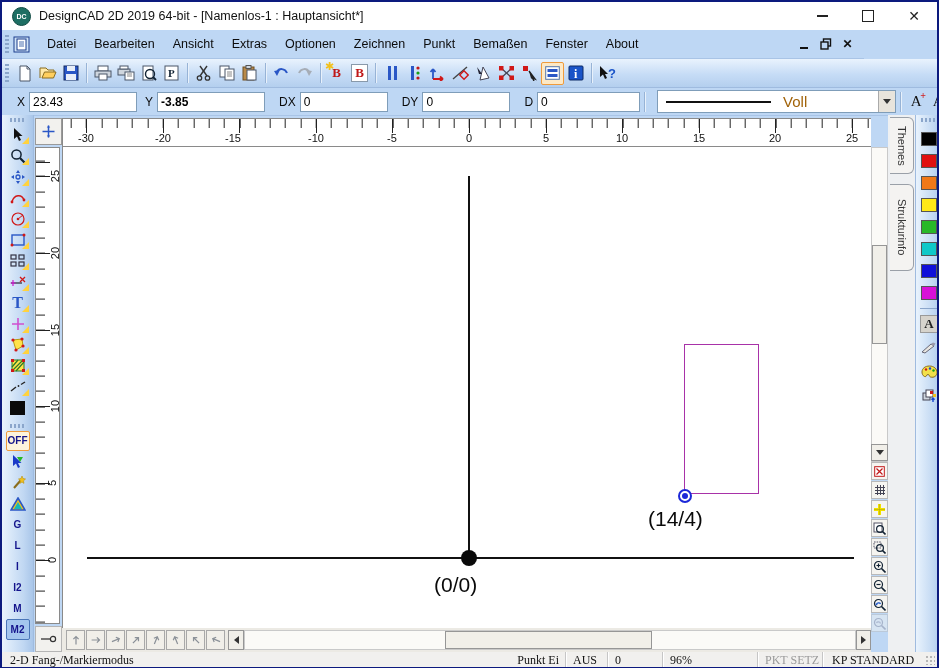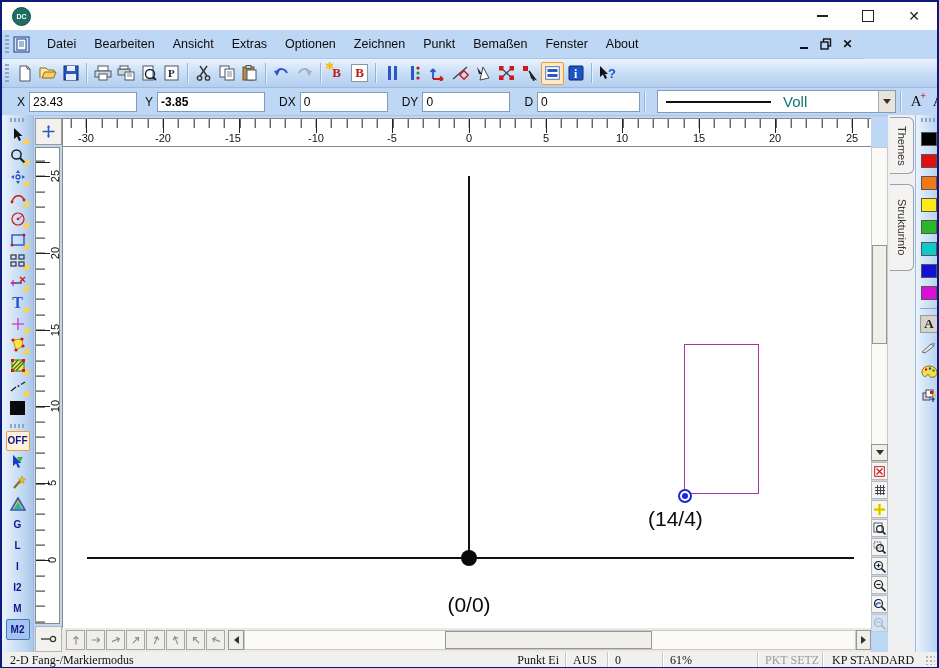--- a/index.html
+++ b/index.html
@@ -41,21 +41,21 @@
   
   .coordbar{position:absolute;left:0;top:86px;width:935px;height:27px;background:#bed7f4;
     display:flex;align-items:center;border-bottom:1px solid #a9c4e6;}
   .coord-label{font-size:12px;color:#0a0a0a;margin:0 4px 0 2px;}
   .coord-input{height:18px;border:1px solid #7f9db9;background:#fff;font-size:12px;
     font-family:"Liberation Sans",sans-serif;padding:0 3px;}
   .lock{margin-left:6px;}
   .combo{display:flex;align-items:center;height:21px;background:#fff;border:1px solid #7f9db9;
     width:237px;margin-left:8px;}
   .combo .line-sample{width:105px;height:2px;background:#111;margin-left:8px;}
-  .combo .combo-text{font-size:15px;color:#0f766e;margin-left:12px;}
+  .combo .combo-text{font-size:15px;color:#a16207;margin-left:12px;}
   .combo .drop-btn{margin-left:auto;width:16px;height:100%;background:#e8e4dc;border-left:1px solid #aaa;
     display:flex;align-items:center;justify-content:center;}
   .tri-down{width:0;height:0;border-left:4px solid transparent;border-right:4px solid transparent;border-top:5px solid #333;}
   .fontbtn{width:22px;height:22px;display:flex;align-items:center;justify-content:center;
     font-family:"Liberation Serif",serif;font-size:15px;color:#111;position:relative;}
   .fontbtn .plus{position:absolute;top:-1px;right:1px;color:#d02020;font-size:10px;font-weight:bold;}
   
   .left-col{position:absolute;left:0;top:113px;width:31px;height:537px;
     background:linear-gradient(90deg,#e9f3fd 0%,#c0d7f2 70%,#a9c6e9 100%);
     display:flex;flex-direction:column;align-items:center;border-right:1px solid #9fbbdf;}
@@ -86,21 +86,21 @@
     background:repeating-linear-gradient(180deg,#222 0 1px,transparent 1px 76.8px);background-position:0 28px;}
   .vrl{position:absolute;left:13px;transform:translateY(-50%) rotate(-90deg);font-size:11px;color:#111;}
   .origin-btn{position:absolute;left:33px;top:624px;width:25px;height:24px;background:#f2f1ee;
     border:1px solid #b5b5b5;display:flex;align-items:center;justify-content:center;}
   
   .canvas{position:absolute;left:60px;top:145px;width:809px;height:481px;background:#fff;
     border-left:1px solid #8a8a8a;box-sizing:border-box;overflow:hidden;}
   .v-axis{position:absolute;left:405px;top:29px;width:1.6px;height:383px;background:#111;}
   .h-axis{position:absolute;left:24px;top:410px;width:767px;height:1.6px;background:#111;}
   .origin-dot{position:absolute;left:398px;top:403px;width:16px;height:16px;border-radius:50%;background:#0a0a0a;}
-  .origin-label{position:absolute;left:371px;top:426px;width:70px;text-align:center;font-size:21px;color:#0a0a0a;margin-top:20px;}
+  .origin-label{position:absolute;left:371px;top:426px;width:70px;font-size:21px;color:#0a0a0a;}
   .shape-rect{position:absolute;left:621px;top:197px;width:75px;height:150px;border:1.6px solid #a832a8;box-sizing:border-box;}
   .blue-point{position:absolute;left:615px;top:342px;width:14px;height:14px;border-radius:50%;
     border:2px solid #1c28d8;box-sizing:border-box;display:flex;align-items:center;justify-content:center;background:#fff;}
   .blue-point i{width:6px;height:6px;border-radius:50%;background:#1c28d8;}
   .point-label{position:absolute;left:585px;top:360px;font-size:21px;color:#0a0a0a;}
   
   .sb-btn{background:#f1efe9;border:1px solid #969696;display:flex;align-items:center;justify-content:center;box-sizing:border-box;}
   .vscroll{position:absolute;left:869px;top:145px;width:17px;height:315px;background:#fbfaf7;border:1px solid #c9c9c9;box-sizing:border-box;}
   .vthumb{position:absolute;left:0px;top:97px;width:15px;height:99px;background:#f1efe9;border:1px solid #969696;box-sizing:border-box;}
   .tri-up{width:0;height:0;border-left:4px solid transparent;border-right:4px solid transparent;border-bottom:5px solid #333;}
@@ -138,20 +138,21 @@
     background:radial-gradient(circle at 2px 2px,#b5b5b5 1px,transparent 1.4px);background-size:4px 4px;}
   svg{display:block;}
 </style>
 </head>
 <body>
 
 <div class="window">
 
   <div class="titlebar">
     <div class="app-logo">DC</div>
+    <div class="title-text">DesignCAD 2D 2019 64-bit - [Namenlos-1 : Hauptansicht*]</div>
     <div class="win-controls">
       <div class="win-btn">
           <div class="glyph-min"></div>
         </div>
       <div class="win-btn">
           <div class="glyph-max"></div>
         </div>
       <div class="win-btn">
           <div class="glyph-close">✕</div>
         </div>
@@ -774,21 +775,21 @@
   </div>
 
   <div class="statusbar">
     <span style="left:8px">2-D Fang-/Markiermodus</span>
     <span style="left:505px;width:52px;text-align:right;display:inline-block;">Punkt Ei</span>
     <div class="ssep" style="left:563px"></div>
     <span style="left:571px">AUS</span>
     <div class="ssep" style="left:605px"></div>
     <span style="left:613px">0</span>
     <div class="ssep" style="left:660px"></div>
-    <span style="left:668px">61%</span>
+    <span style="left:668px">96%</span>
     <div class="ssep" style="left:755px"></div>
     <span style="left:763px;color:#9a9a9a;">PKT SETZ</span>
     <div class="ssep" style="left:820px"></div>
     <span style="left:830px">KP STANDARD</span>
     <div class="grip-corner"></div>
   </div>
   <div class="navy-strip"></div>
 
 </div>
 

